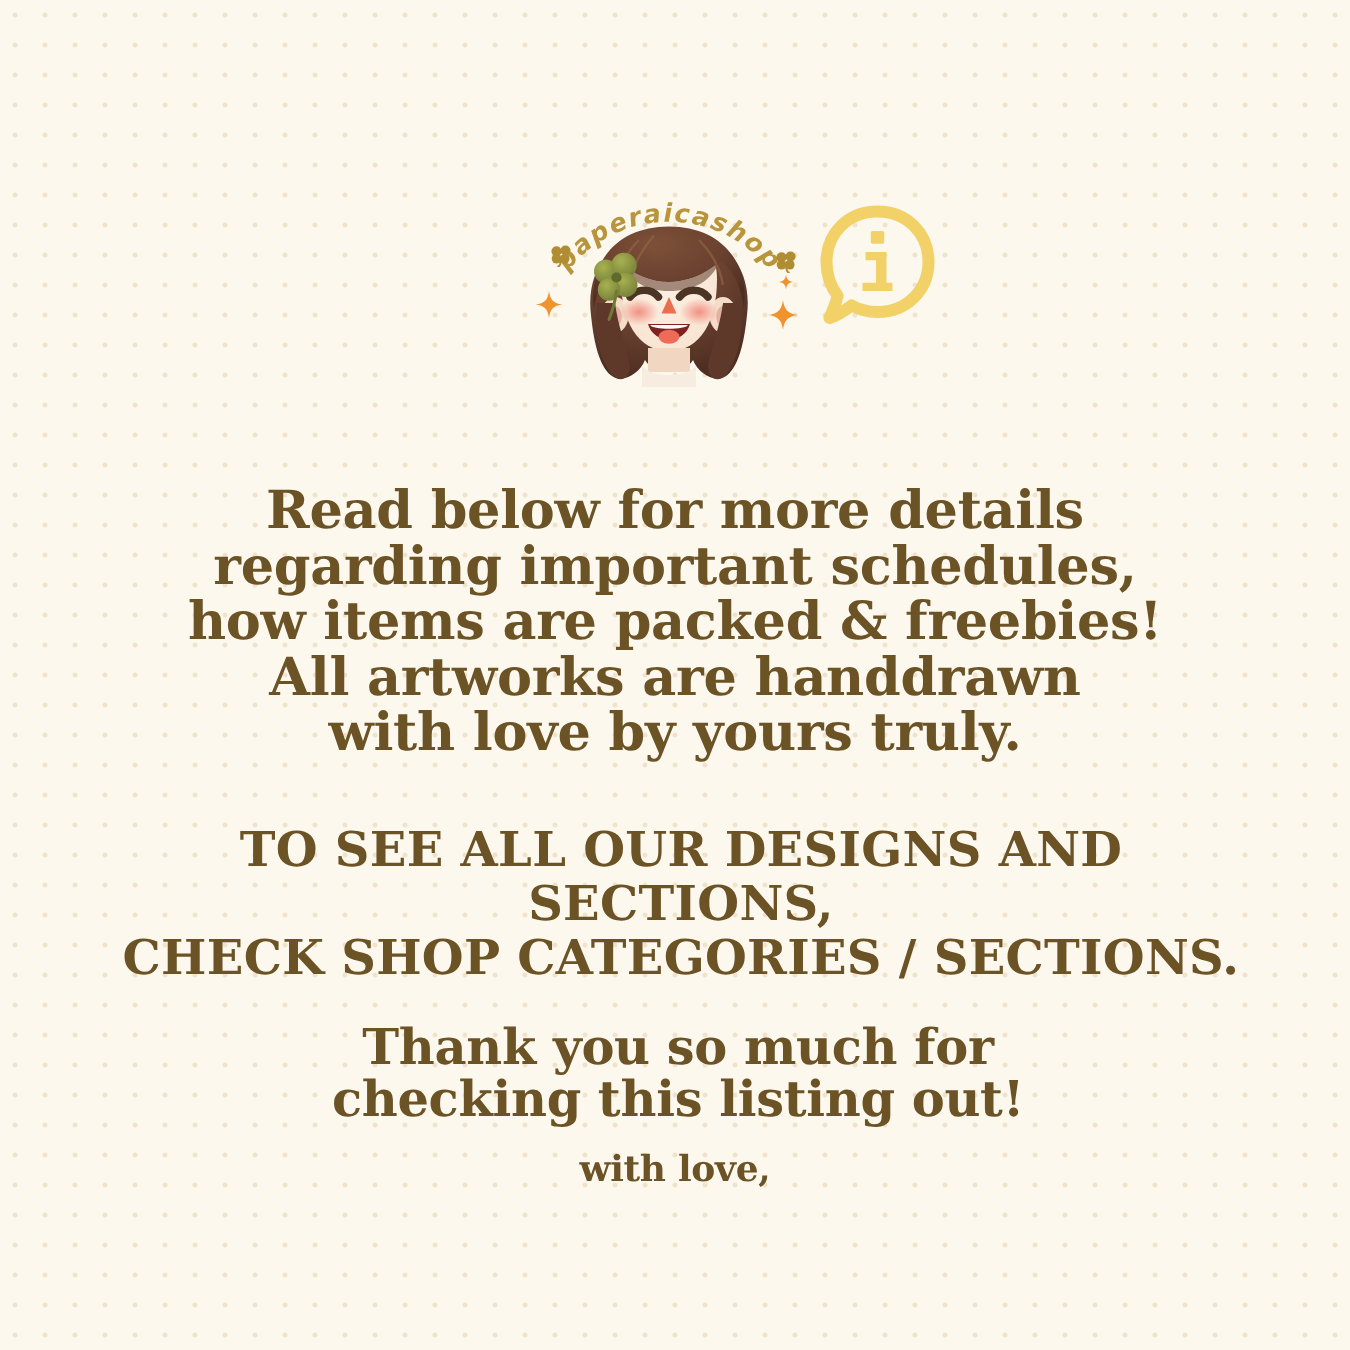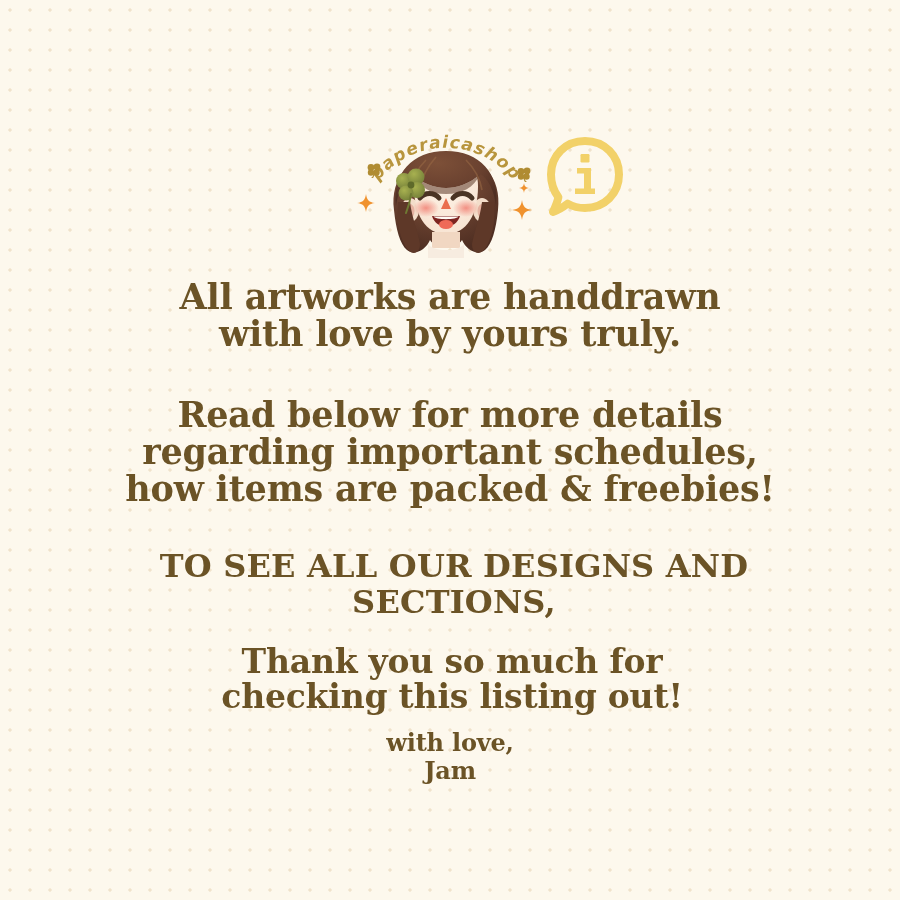--- a/index.html
+++ b/index.html
@@ -298,39 +298,39 @@
         <g fill="#f2d169">
           <rect x="34.5" y="18" width="9" height="8.5" rx="1.2"></rect>
           <path d="M31,32 L45,32 L45,52.5 L49,52.5 L49,58 L29,58 L29,52.5 L38,52.5 L38,37.5 L31,37.5 Z"></path>
         </g>
       </svg>
     </div>
   </div>
 
   <div class="content">
 
-    <p class="blk blk-intro">
-      <span class="line">All artworks are handdrawn</span>
-      <span class="line">with love by yours truly.</span>
-    </p>
-
     <p class="blk blk-details">
       <span class="line">Read below for more details</span>
       <span class="line">regarding important schedules,</span>
       <span class="line">how items are packed &amp; freebies!</span>
     </p>
 
+    <p class="blk blk-intro">
+      <span class="line">All artworks are handdrawn</span>
+      <span class="line">with love by yours truly.</span>
+    </p>
+
     <p class="blk blk-caps">
       <span class="line">TO SEE ALL OUR DESIGNS AND</span>
       <span class="line">SECTIONS,</span>
+      <span class="line">CHECK SHOP CATEGORIES / SECTIONS.</span>
     </p>
 
     <p class="blk blk-thanks">
       <span class="line">Thank you so much for</span>
       <span class="line">checking this listing out!</span>
     </p>
 
     <p class="blk blk-sign">
       <span class="line">with love,</span>
-      <span class="line">Jam</span>
     </p>
   </div>
 </div>
 
 </body></html>

